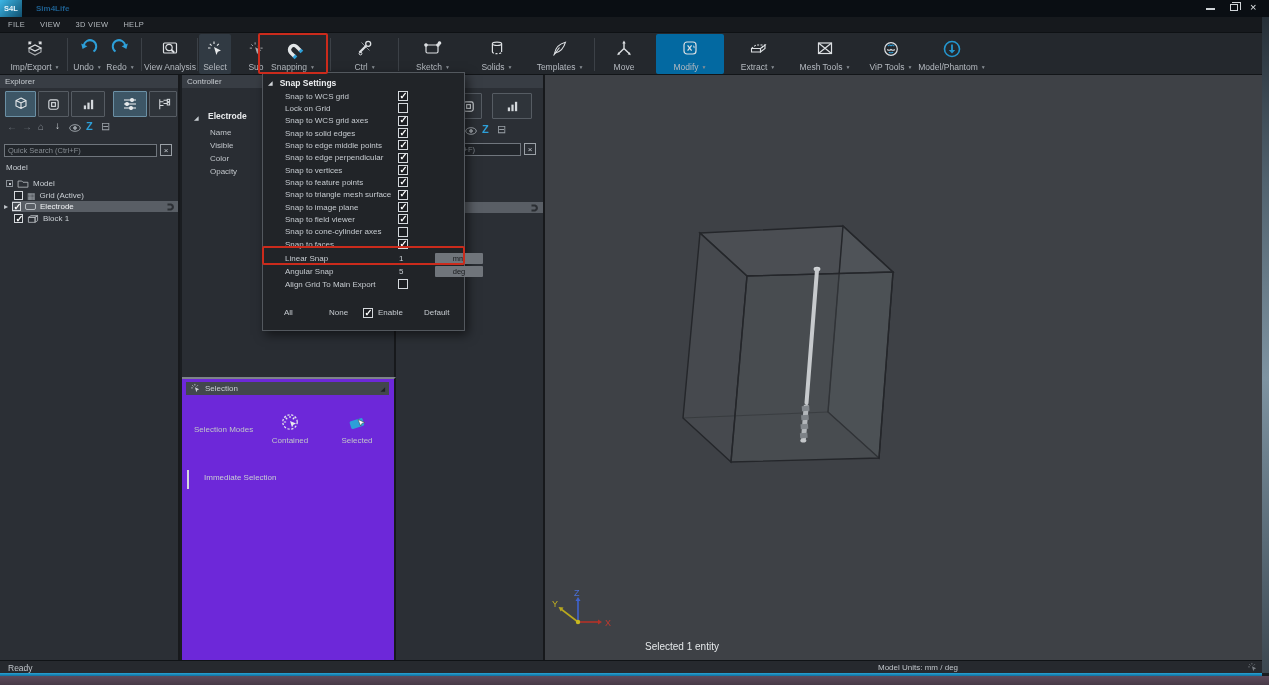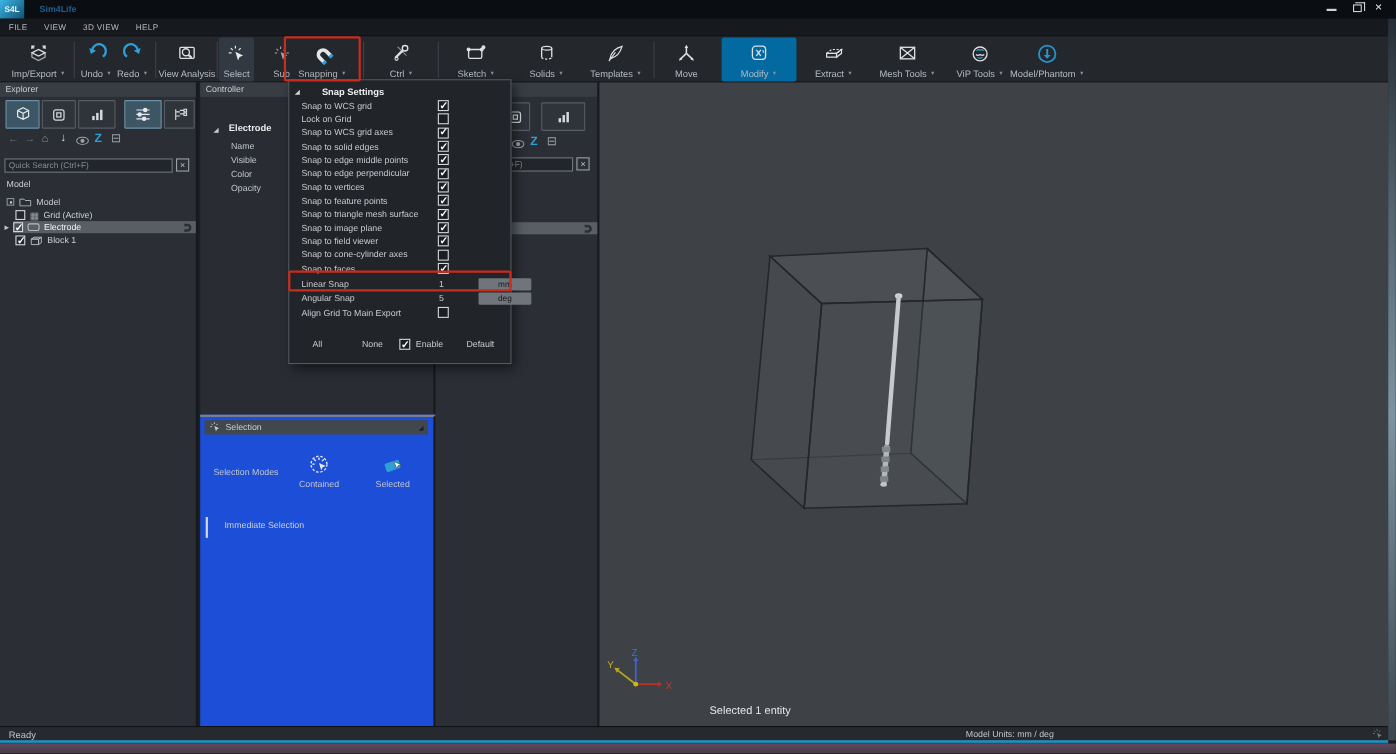--- a/index.html
+++ b/index.html
@@ -38,21 +38,21 @@
   .tactive{background:#313a43}
   .tactive2{background:#0369a1}
   .tsep{position:absolute;top:5px;height:33px;width:1px;background:#3c4147}
 
   
   .panel{background:#2b2f35}
   .phead{height:13px;background:#383d44;font-size:8px;color:#c6cbd0;display:flex;align-items:center;padding-left:5px}
   .explorer{left:0;top:75px;width:180px;height:585px;border-right:2px solid #17191c}
   .controller{left:182px;top:75px;width:214px;height:302px;background:#292d33;border-right:2px solid #17191c}
   .panel2{left:396px;top:75px;width:149px;height:585px;border-right:2px solid #17191c;overflow:hidden}
-  .selectionp{left:182px;top:377px;width:214px;height:283px;background:#1d4ed8;border-top:2px solid #7d838a;border-right:2px solid #17191c}
+  .selectionp{left:182px;top:377px;width:214px;height:283px;background:#6d28d9;border-top:2px solid #7d838a;border-right:2px solid #17191c}
 
   .ebtn{position:absolute;border:1px solid #565c63;background:#2f343a;display:flex;align-items:center;justify-content:center;border-radius:1px}
   .ebtn.on{background:#3d5666;border-color:#6b90a5}
   .navico{font-size:10px;line-height:10px}
   .searchbox{position:absolute;height:13px;background:#22262b;border:1px solid #70767d;font-size:7.5px;color:#868c92;display:flex;align-items:center;padding:0 3px;overflow:hidden;white-space:nowrap}
   .clipright{justify-content:flex-end}
   .xbtn{position:absolute;width:12px;height:12px;border:1px solid #9aa0a6;color:#c6cbd0;font-size:8px;display:flex;align-items:center;justify-content:center;background:#2b2f35}
   .treelabel{font-size:8px;color:#c9ced3;white-space:nowrap}
   .trow{position:absolute;height:11px;display:flex;align-items:center;gap:4px}
   .cb{width:9px;height:9px;border:1px solid #d5d9dd;position:relative;background:rgba(0,0,0,.15);flex:none}
@@ -62,24 +62,24 @@
   .rectico{width:11px;height:7px;border:1px solid #b8bdc2;border-radius:2px;flex:none}
   .selbg{position:absolute;background:#595e65}
 
   .ctl-root{font-size:8.5px;font-weight:bold;color:#e8eaec}
   .ctl-prop{position:absolute;font-size:8px;color:#c0c5ca}
 
   
   .dropdown{left:262px;top:72px;width:203px;height:259px;background:#212428;border:1px solid #53585e;box-shadow:3px 4px 10px rgba(0,0,0,.55);z-index:50}
   .mhead{position:absolute;left:0;top:3px;width:100%;height:13px;display:flex;align-items:center}
   .mhead .g-tri-dr{font-size:6px;color:#d0d4d8;margin-left:5px}
-  .mtitle{font-size:8.5px;font-weight:bold;color:#eceef0;margin-left:20px}
+  .mtitle{font-size:8.5px;font-weight:bold;color:#eceef0;margin-left:7px}
   .mitems{position:absolute;left:0;top:17px;width:100%}
   .mrow{position:relative;height:12.35px;display:flex;align-items:center}
-  .mlabel{font-size:8px;color:#c6cbd0;margin-left:11px;white-space:nowrap}
+  .mlabel{font-size:8px;color:#c6cbd0;margin-left:22px;white-space:nowrap}
   .mrow .cb{position:absolute;left:135px;top:1px;width:10px;height:10px}
   .vrow{position:absolute;left:0;width:100%;height:13px;display:flex;align-items:center}
   .mval{position:absolute;left:136px;font-size:8px;color:#c6cbd0}
   .munit{position:absolute;left:172px;width:48px;height:11px;background:#70757b;color:#17191c;font-size:7.5px;display:flex;align-items:center;justify-content:center;border-radius:1px}
   .mfoot{position:absolute;left:0;top:233px;width:100%;height:16px;font-size:8px;color:#c6cbd0}
   .mfoot span{position:absolute;top:2px}
   .mfoot .cb{position:absolute;width:10px;height:10px;top:2px}
 
   
   .selhead{position:absolute;left:4px;right:5px;top:3px;height:13px;background:#42474d;display:flex;align-items:center;font-size:8px;color:#c9ced3}

